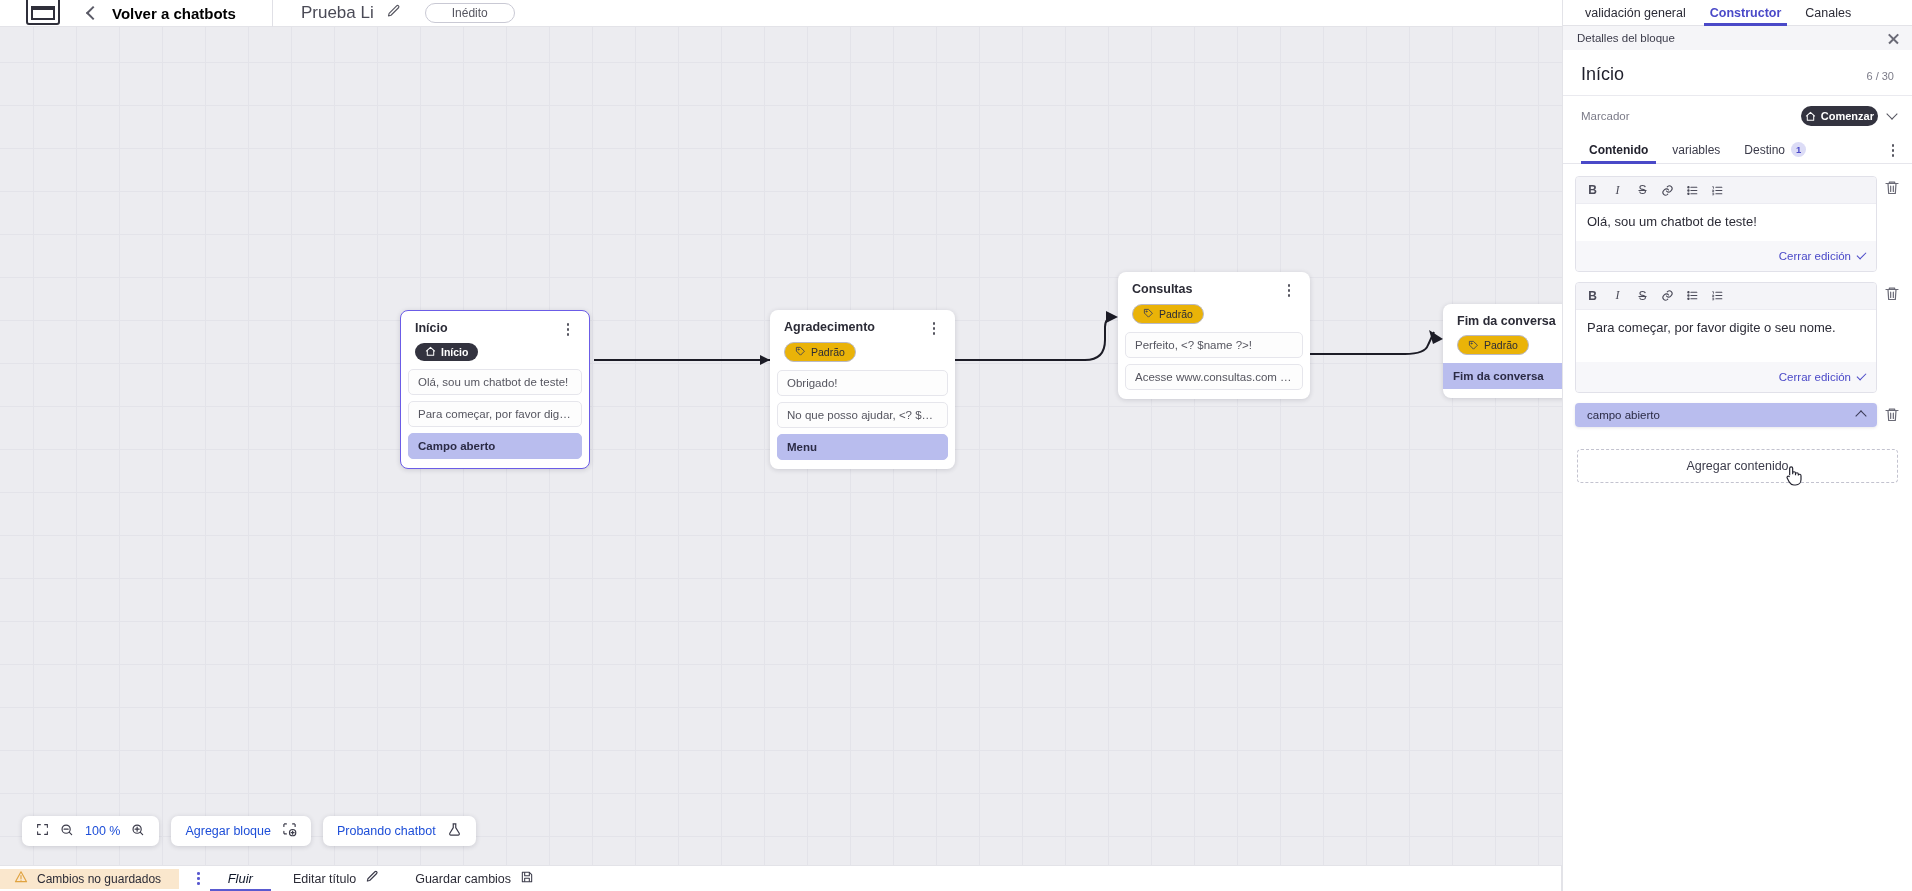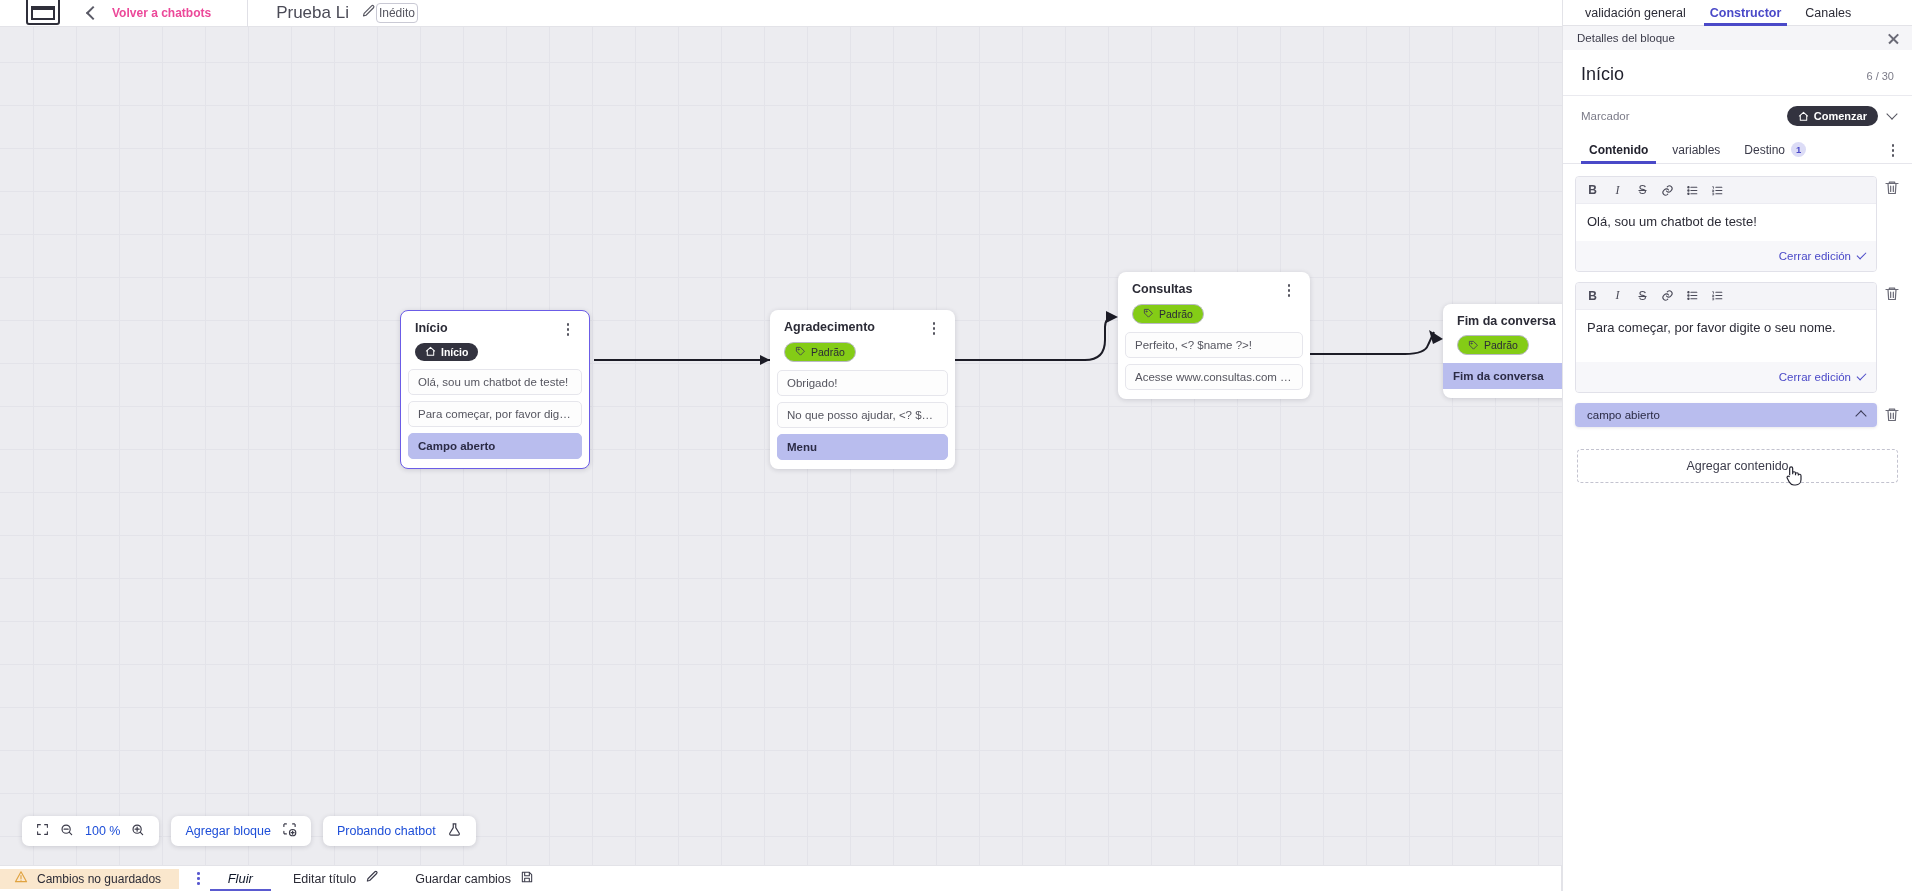--- a/index.html
+++ b/index.html
@@ -30,33 +30,33 @@
   .logo-box::after {
     content: ""; position: absolute; left: 3px; right: 3px; top: 11px; height: 2px;
     background: #2f2f3a;
   }
   .back-chevron {
     margin-left: 28px; width: 10px; height: 10px;
     border-left: 2px solid #5a5a66; border-bottom: 2px solid #5a5a66;
     transform: rotate(45deg);
   }
   .back-label {
-    margin-left: 14px; font-size: 12px; font-weight: bold; color: #ec4899;
+    margin-left: 14px; font-size: 15px; font-weight: bold; color: #000000;
     white-space: nowrap;
   }
   .hdr-sep {
     margin-left: 36px; width: 1px; height: 27px; background: #e0e0e6;
   }
   .bot-title {
     margin-left: 28px; font-size: 17px; color: #4a4a56; white-space: nowrap;
   }
   .pencil-ic { margin-left: 12px; }
   .badge-inedito {
-    border: 1px solid #c9c9d4; border-radius: 4px;
-    padding: 2px 2px; font-size: 12px; color: #55555f; background: #fff;
+    margin-left: 24px; border: 1px solid #c9c9d4; border-radius: 10px;
+    padding: 2px 26px; font-size: 12px; color: #55555f; background: #fff;
     white-space: nowrap;
   }
 
   
   .canvas {
     position: absolute; left: 0; top: 27px; width: 1562px; height: 838px;
     background-color: #ececf0;
     background-image:
       linear-gradient(to right, #e3e3e9 1px, transparent 1px),
       linear-gradient(to bottom, #e3e3e9 1px, transparent 1px);
@@ -79,21 +79,21 @@
     white-space: nowrap; overflow: hidden; text-overflow: ellipsis;
   }
   .kebab { width: 14px; display: flex; flex-direction: column; align-items: center; gap: 2.5px; padding-top: 2px; }
   .kebab i { width: 2.6px; height: 2.6px; border-radius: 50%; background: #55555f; display: block; }
   .tag-row { padding: 0 14px; margin-top: 7px; }
   .tag {
     display: inline-flex; align-items: center; gap: 5px;
     border-radius: 11px; font-size: 10.5px; padding: 3px 10px; font-weight: bold;
   }
   .tag.start { background: #33333f; color: #fff; }
-  .tag.default { background: #84cc16; color: #2b2b36; border: 1px solid #b9b9c6; font-weight: normal; }
+  .tag.default { background: #eab308; color: #2b2b36; border: 1px solid #b9b9c6; font-weight: normal; }
   .node-body { margin-top: 8px; padding: 0 7px; display: flex; flex-direction: column; gap: 6px; }
   .msg {
     background: #fdfdfd; border: 1px solid #e6e6ec; border-radius: 5px;
     font-size: 11.5px; color: #55555f; padding: 6px 9px;
     white-space: nowrap; overflow: hidden; text-overflow: ellipsis;
   }
   .msg.highlight {
     background: #b9bdee; border-color: #b9bdee; color: #2b2b45; font-weight: bold;
   }
 
@@ -168,21 +168,21 @@
   .rcount { font-size: 11px; color: #7b7b88; }
 
   .marker-row {
     display: flex; align-items: center; justify-content: space-between;
     padding: 10px 16px 10px 18px; flex: 0 0 auto;
   }
   .marker-lbl { font-size: 11.5px; color: #7b7b88; }
   .marker-right { display: flex; align-items: center; gap: 10px; }
   .pill-start {
     background: #33333f; color: #fff; border-radius: 11px; font-size: 11px; font-weight: bold;
-    padding: 4px 11px; display: inline-flex; align-items: center; gap: 5px; white-space: nowrap;
+    padding: 4px 4px; display: inline-flex; align-items: center; gap: 5px; white-space: nowrap;
   }
   .chev-d { width: 8px; height: 8px; border-right: 1.6px solid #55555f; border-bottom: 1.6px solid #55555f; transform: rotate(45deg); margin-top: -4px;}
 
   .ctabs {
     display: flex; align-items: center; padding: 0 12px 0 14px;
     border-bottom: 1px solid #e6e6ec; flex: 0 0 auto; height: 28px;
   }
   .ctab {
     font-size: 12px; color: #3b3b4a; padding: 0 12px; height: 28px;
     display: flex; align-items: center; gap: 6px; position: relative; white-space: nowrap;

